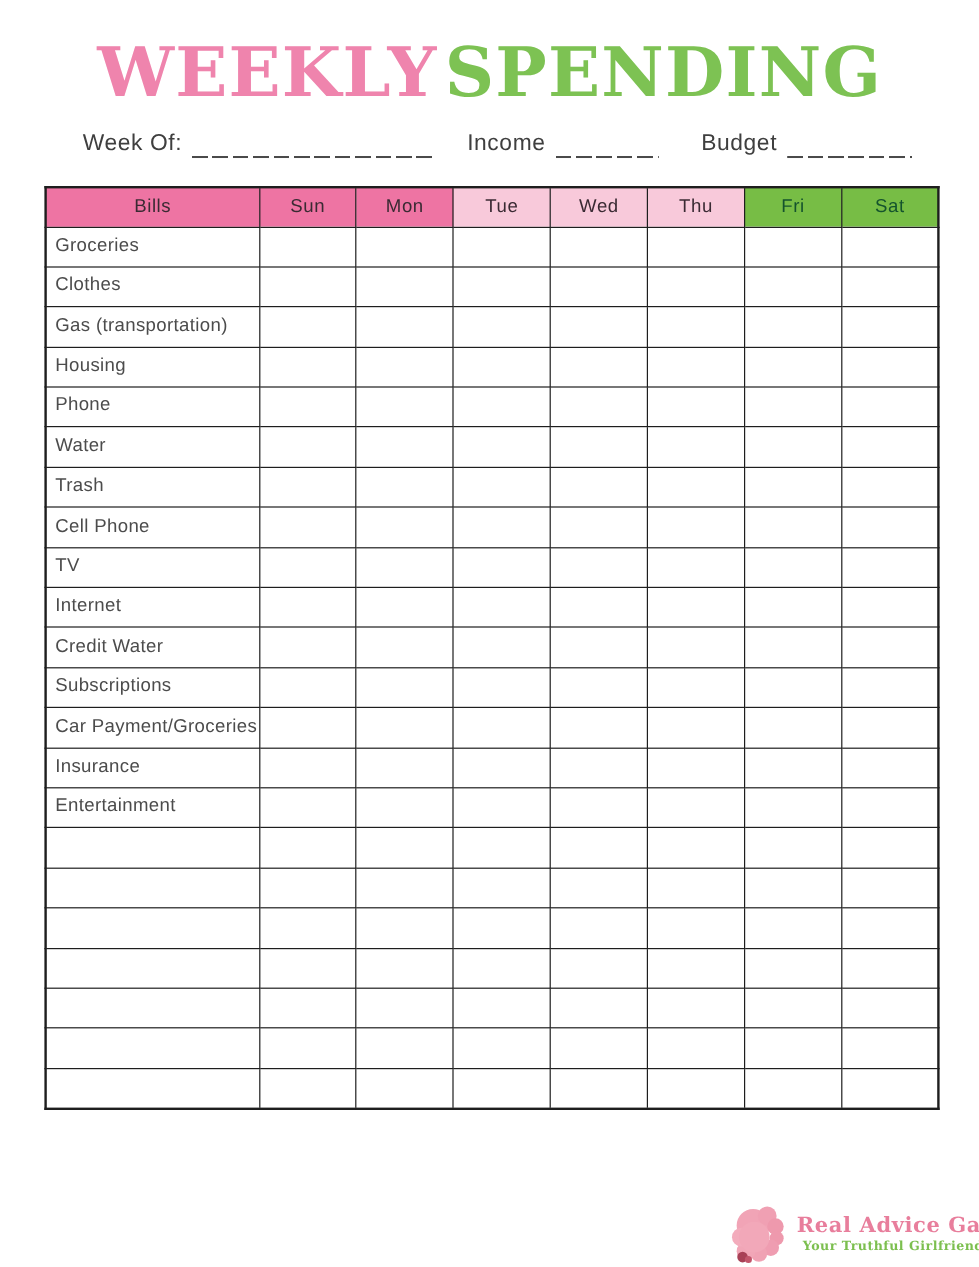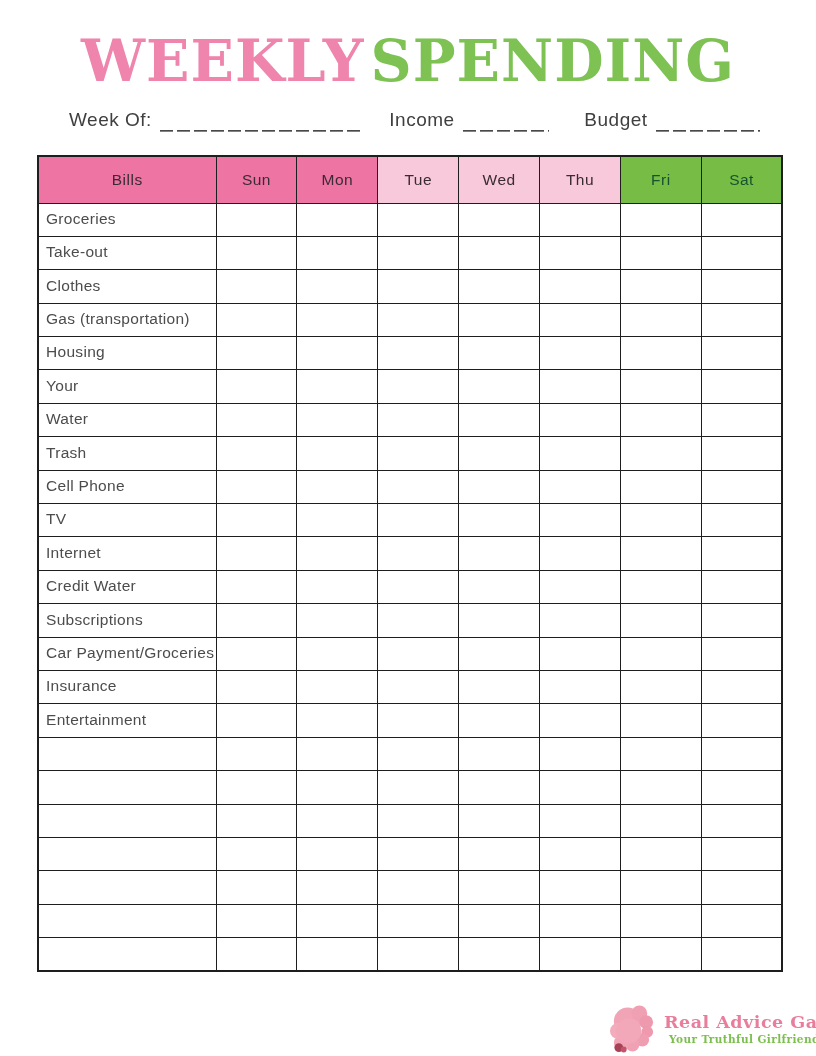--- a/index.html
+++ b/index.html
@@ -63,21 +63,21 @@
     border-collapse: collapse;
     table-layout: fixed;
     border: 2px solid var(--grid);
   }
   .spend-table col.c-bills { width: 178px; }
   .spend-table col.c-day   { width: 80.9px; }
   .spend-table th, .spend-table td {
     border: 1.5px solid var(--grid);
     font-weight: normal;
   }
-  .spend-table thead tr { height: 47px; }
+  .spend-table thead tr { height: 33px; }
   .spend-table tbody tr { height: 33.4px; }
   .spend-table th {
     font-size: 15.5px;
     color: #3a2a33;
     text-align: center;
     letter-spacing: 0.5px;
   }
   th.hdr-pink      { background: var(--header-pink); }
   th.hdr-lightpink { background: var(--header-light-pink); }
   th.hdr-green     { background: var(--header-green); color: #14532d; }
@@ -164,30 +164,20 @@
           <td class="bill-label">Groceries</td>
           <td class="day-cell"></td>
           <td class="day-cell"></td>
           <td class="day-cell"></td>
           <td class="day-cell"></td>
           <td class="day-cell"></td>
           <td class="day-cell"></td>
           <td class="day-cell"></td>
         </tr>
         <tr>
-          <td class="bill-label">Take-out</td>
-          <td class="day-cell"></td>
-          <td class="day-cell"></td>
-          <td class="day-cell"></td>
-          <td class="day-cell"></td>
-          <td class="day-cell"></td>
-          <td class="day-cell"></td>
-          <td class="day-cell"></td>
-        </tr>
-        <tr>
           <td class="bill-label">Clothes</td>
           <td class="day-cell"></td>
           <td class="day-cell"></td>
           <td class="day-cell"></td>
           <td class="day-cell"></td>
           <td class="day-cell"></td>
           <td class="day-cell"></td>
           <td class="day-cell"></td>
         </tr>
         <tr>
@@ -204,21 +194,21 @@
           <td class="bill-label">Housing</td>
           <td class="day-cell"></td>
           <td class="day-cell"></td>
           <td class="day-cell"></td>
           <td class="day-cell"></td>
           <td class="day-cell"></td>
           <td class="day-cell"></td>
           <td class="day-cell"></td>
         </tr>
         <tr>
-          <td class="bill-label">Your</td>
+          <td class="bill-label">Phone</td>
           <td class="day-cell"></td>
           <td class="day-cell"></td>
           <td class="day-cell"></td>
           <td class="day-cell"></td>
           <td class="day-cell"></td>
           <td class="day-cell"></td>
           <td class="day-cell"></td>
         </tr>
         <tr>
           <td class="bill-label">Water</td>

